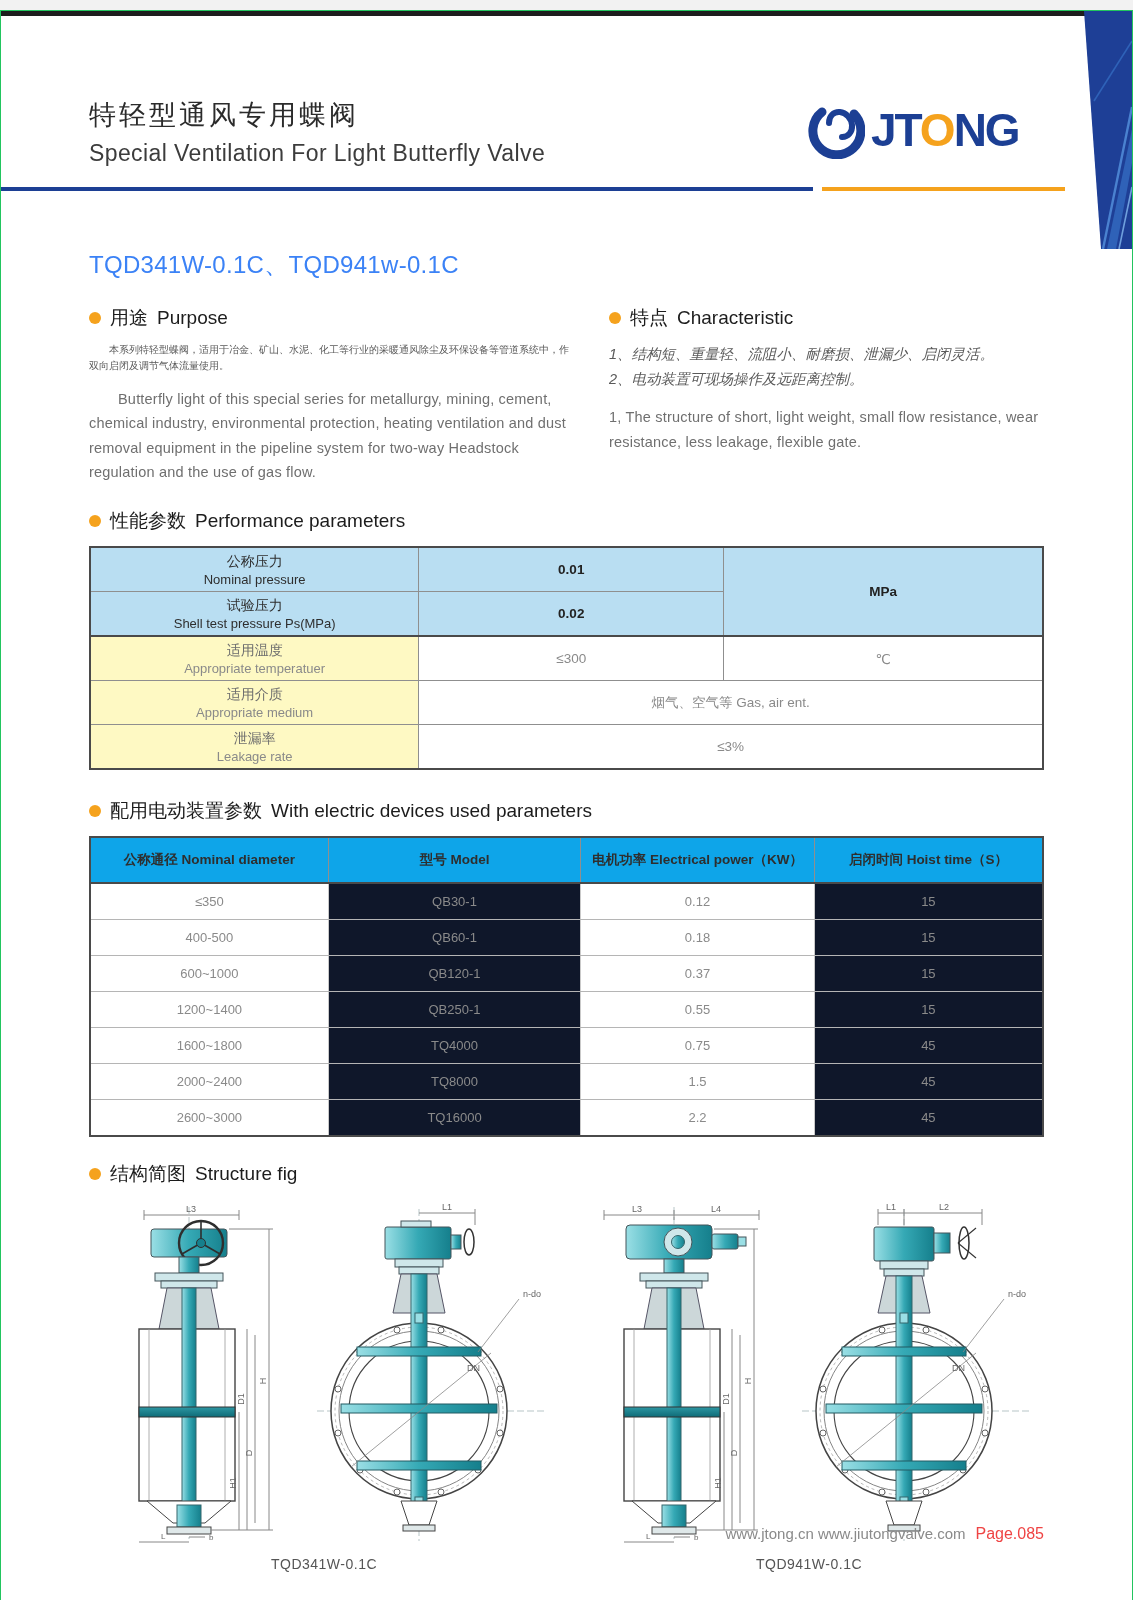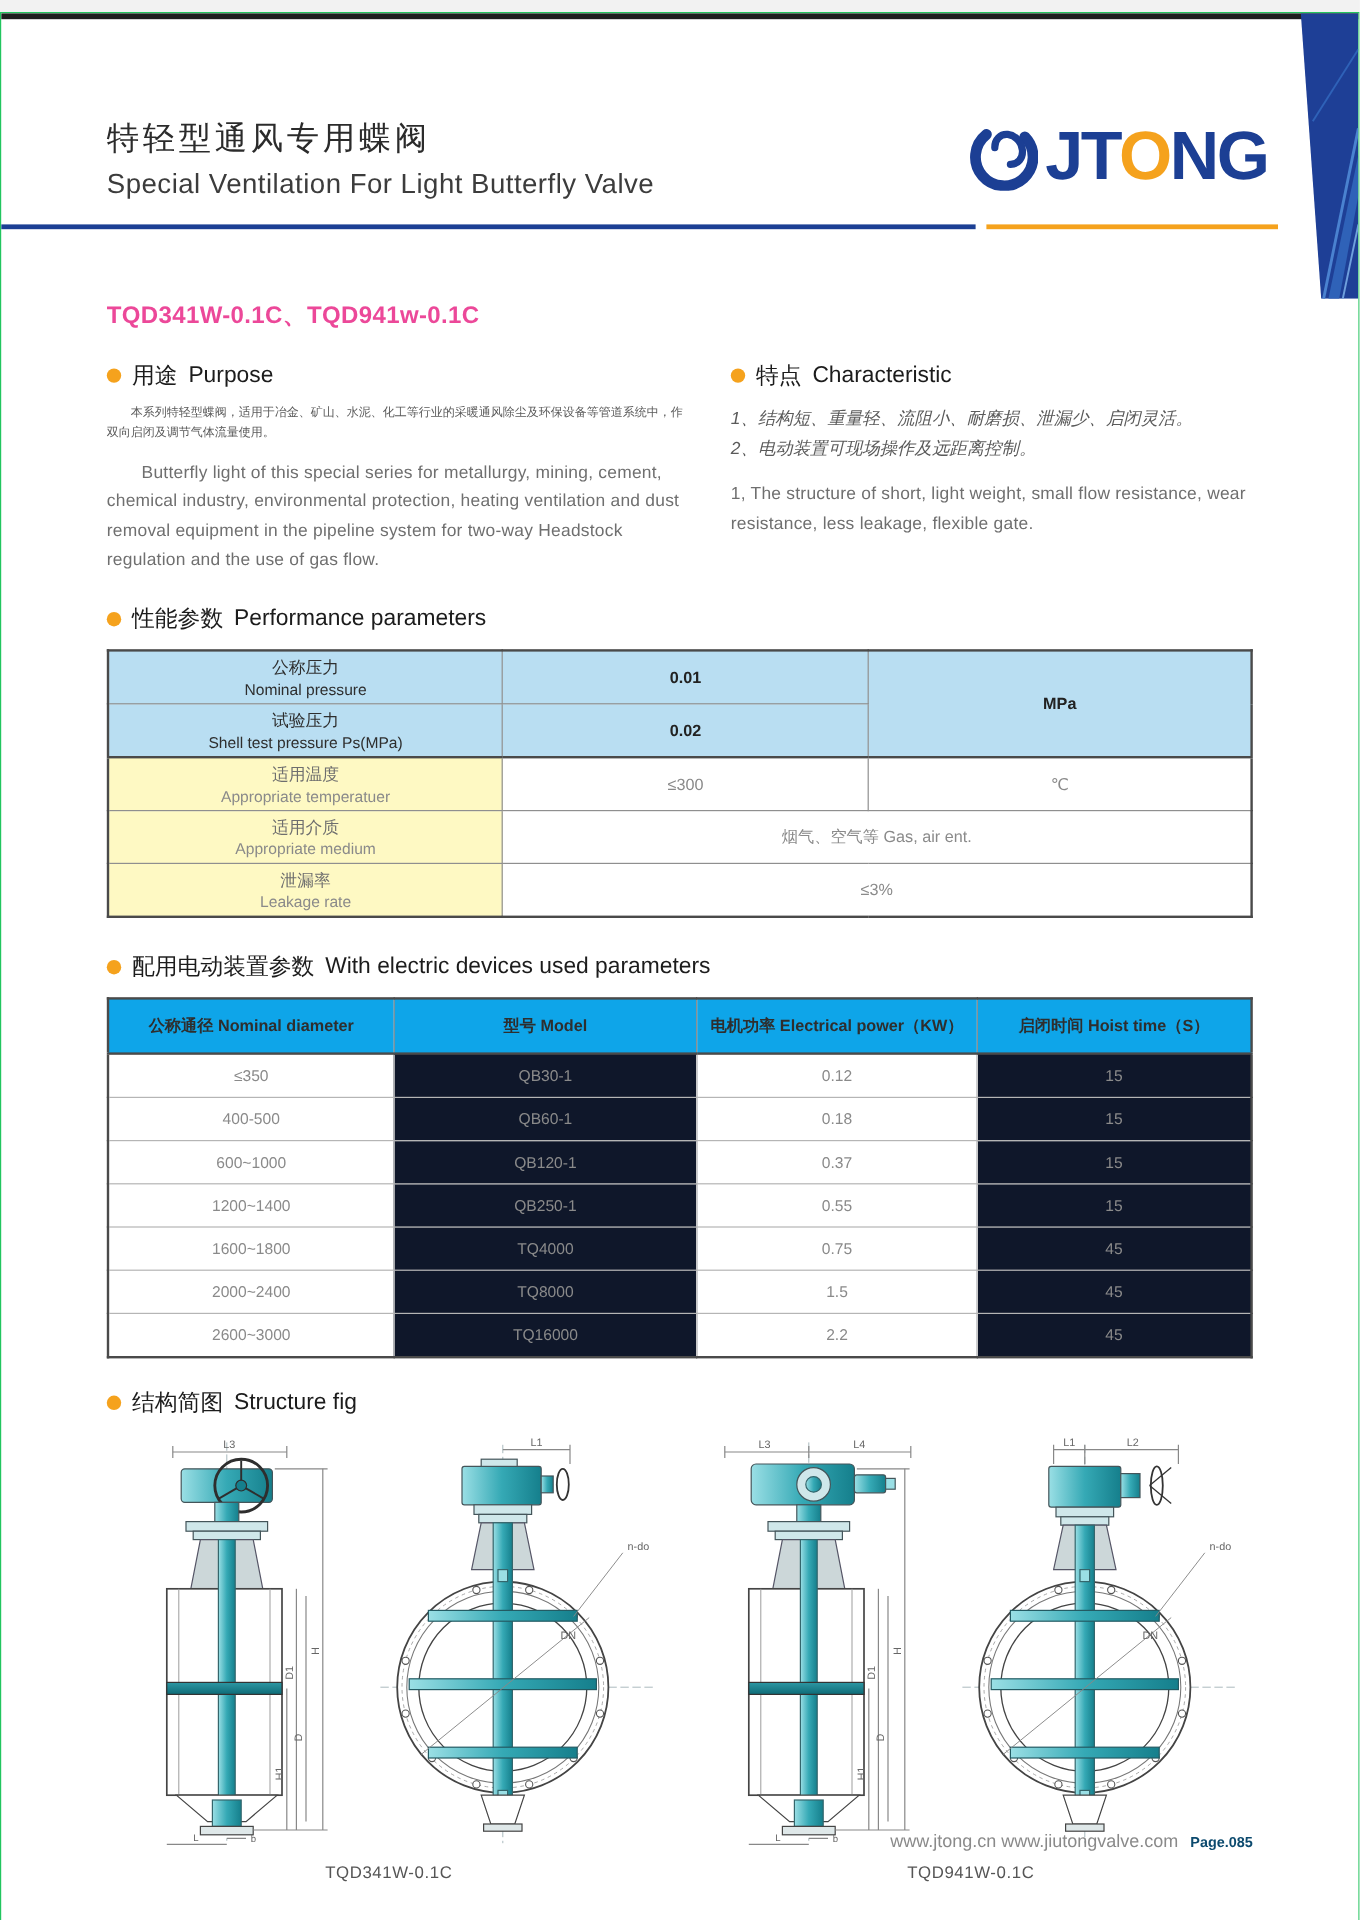--- a/index.html
+++ b/index.html
@@ -11,26 +11,26 @@
   .scan-edge{position:absolute;top:0;left:0;right:0;height:5px;background:#1d1d1d;}
   
   .header{position:relative;height:238px;}
   .title-block{position:absolute;top:86px;left:88px;}
   .title-cn{font-size:27px;letter-spacing:3px;color:#2b2b2b;font-weight:500;}
   .title-en{font-size:23px;color:#3c3c3c;margin-top:7px;letter-spacing:.4px;}
   .rule-row{position:absolute;top:176px;left:0;width:1064px;display:flex;gap:9px;}
   .rule-navy{flex:1;height:4px;background:#1c3f94;}
   .rule-orange{width:243px;height:4px;background:#f5a21d;}
   .logo{position:absolute;top:90px;left:806px;display:flex;align-items:center;gap:6px;}
-  .logo-text{font-size:57px;font-weight:800;letter-spacing:-2px;color:#1c3f94;line-height:1;}
+  .logo-text{font-size:46px;font-weight:800;letter-spacing:-2px;color:#1c3f94;line-height:1;}
   .logo-text .o{color:#f5a21d;}
   .corner-graphic{position:absolute;top:0;right:0;}
   
   .content{padding:0 88px;}
-  .model-line{font-size:20px;font-weight:bold;color:#ec4899;letter-spacing:.3px;}
+  .model-line{font-size:24px;font-weight:normal;color:#3b82f6;letter-spacing:.3px;}
   .section-h{display:flex;align-items:center;gap:9px;font-size:19px;font-weight:normal;color:#1c1c1c;}
   .bullet{width:12px;height:12px;border-radius:50%;background:#f5a21d;flex:0 0 auto;}
   .columns{display:flex;gap:34px;margin-top:24px;}
   .col-l{width:486px;}
   .col-r{flex:1;}
   .p-cn{font-size:10px;color:#5a5a5a;line-height:1.6;text-indent:2em;margin-top:11px;}
   .p-en{font-size:14.5px;color:#6f6f6f;line-height:1.68;text-indent:2em;margin-top:13px;letter-spacing:.2px;}
   .list-cn{font-size:14.5px;color:#5a5a5a;line-height:1.7;margin-top:11px;font-style:italic;}
   .list-en{font-size:14.5px;color:#6f6f6f;line-height:1.68;margin-top:14px;letter-spacing:.2px;}
   
@@ -53,21 +53,21 @@
   .elec td{height:33px;text-align:center;font-size:13px;color:#8a8a8a;border:1px solid #b5b5b5;border-left:1px solid #c9c9c9;border-right:1px solid #c9c9c9;}
   .elec td.shade{background:#0f172a;}
   
   .sec-struct{margin-top:24px;}
   .diagrams{display:flex;justify-content:space-between;margin-top:14px;}
   .fig{width:470px;text-align:center;}
   .fig-caption{font-size:14px;color:#555;margin-top:6px;letter-spacing:.5px;}
   svg text{font-family:"Liberation Sans","DejaVu Sans",sans-serif;}
   
   .footer{position:absolute;right:88px;bottom:66px;font-size:15px;color:#8a8a8a;display:flex;align-items:baseline;gap:10px;}
-  .footer .pg{font-size:12px;font-weight:bold;color:#0c4a6e;}
+  .footer .pg{font-size:16px;font-weight:normal;color:#ef4444;}
 </style>
 </head>
 <body>
 
 <div class="page">
   <div class="scan-edge"></div>
 
   <div class="header">
     <div class="title-block">
       <div class="title-cn">特轻型通风专用蝶阀</div>

